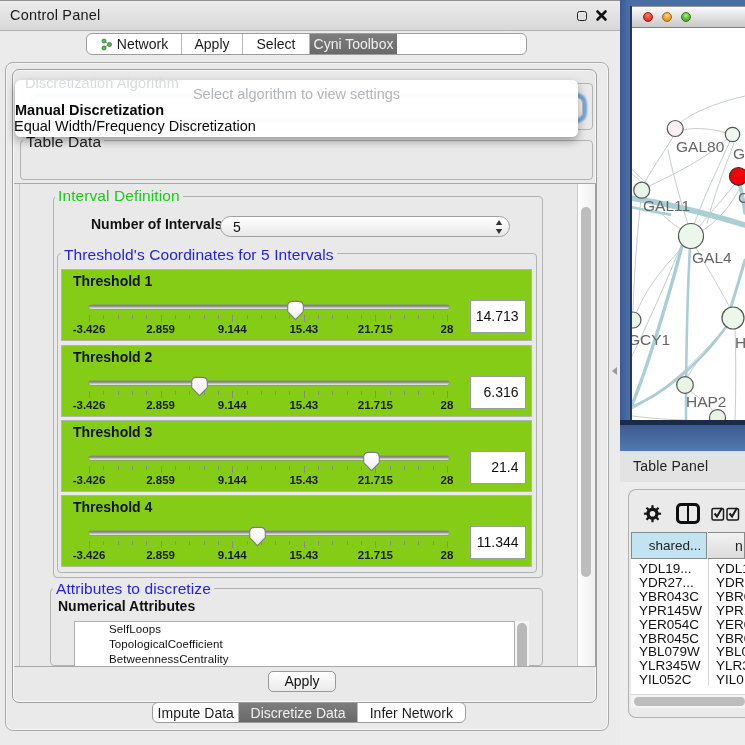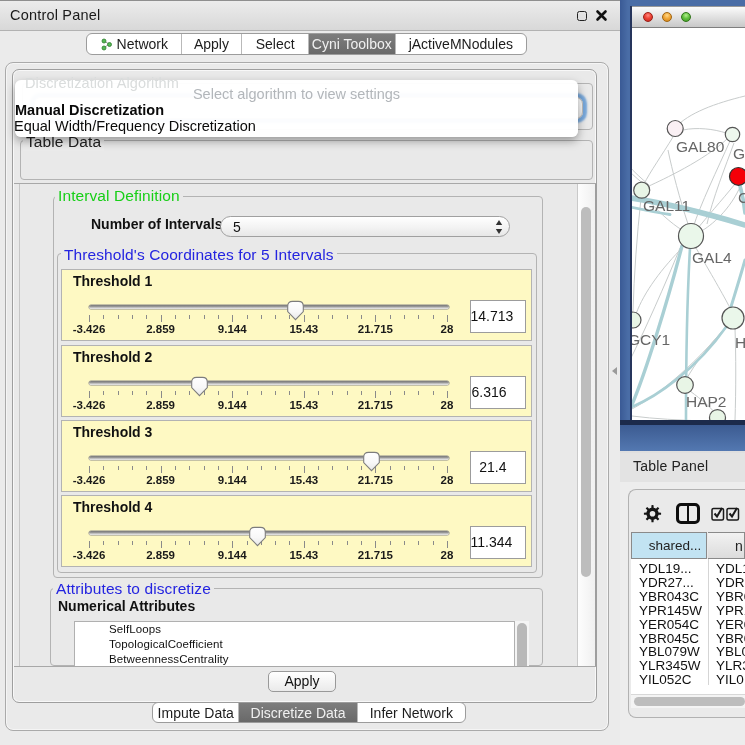--- a/index.html
+++ b/index.html
@@ -11,22 +11,22 @@
            background:linear-gradient(#ffffff, #f3f3f3 55%, #e7e7e7); font-size:14px; color:#111; }
   .combo .ar { position:absolute; right:6px; top:50%; width:8px; height:16px; margin-top:-8px; }
   .tseg { display:flex; position:absolute; background:#fff; border:1px solid #9c9c9c; border-radius:6px; overflow:hidden;
           font-size:14px; color:#1c1c1c; align-items:center; }
   .tseg > div { display:flex; align-items:center; justify-content:center; height:100%; border-right:1px solid #b9b9b9; }
   .tseg > div:last-child { border-right:none; }
   .tseg .sel { background:linear-gradient(#7d7d7d,#696969); color:#f0f0f0; }
   .tick { position:absolute; width:1px; background:#8a8a8a; }
   .slab { position:absolute; font-size:11.5px; font-weight:bold; color:#1a1a1a; transform:translateX(-50%); white-space:nowrap; }
   .vbox { position:absolute; background:#fff; border:1px solid #9c9c9c; font-size:14px; color:#111;
-          text-align:right; padding-right:18px; }
-  .thr { position:absolute; border:1px solid #b3b3b3; background:#fef9c3; }
+          text-align:right; padding-right:6px; }
+  .thr { position:absolute; border:1px solid #b3b3b3; background:#84cc16; }
   .thr .tl { position:absolute; left:11px; top:3px; font-size:14px; font-weight:bold; color:#111; }
   .track { position:absolute; height:4.5px; border-radius:2.5px;
            background:linear-gradient(#787878, #9d9d9d 45%, #d8d8d8 75%, #e3e3e3); box-shadow:0 0 0 0.5px #8a8a8a; }
   .lrow { font-size:11.5px; color:#111; letter-spacing:0.1px;margin-left:28px; }
 </style>
 </head>
 <body>
 
 <div class="abs" style="left:0;top:0;width:620px;height:745px;background:#ebebeb;">
 
@@ -40,21 +40,20 @@
   <div class="tseg" style="left:86px;top:33px;width:441px;height:22px;">
     <div style="width:95px;"><svg width="13" height="13" viewBox="0 0 13 13" style="margin-right:4px;">
       <path d="M4 3 L9 6 M4 10 L9 6" stroke="#9a9a9a" stroke-width="1"></path>
       <circle cx="4" cy="3" r="2" fill="#55b855" stroke="#2e7d2e" stroke-width="0.8"></circle>
       <circle cx="4" cy="10" r="2" fill="#55b855" stroke="#2e7d2e" stroke-width="0.8"></circle>
       <circle cx="9.5" cy="6.5" r="2" fill="#55b855" stroke="#2e7d2e" stroke-width="0.8"></circle>
     </svg>Network</div>
     <div style="width:61px;">Apply</div>
     <div style="width:67px;">Select</div>
     <div class="sel" style="width:87px;">Cyni Toolbox</div>
-    <div style="width:131px;">jActiveMNodules</div>
   </div>
 
   <div class="abs" style="left:5px;top:62px;width:604px;height:669px;border:1px solid #aaaaaa;border-radius:8px;background:#eaeaea;box-shadow:inset 0 0 0 1px #f5f5f5;"></div>
 
   <div class="abs" style="left:12px;top:69px;width:585px;height:634px;border:1px solid #9e9e9e;border-radius:7px;background:#e9e9e9;box-shadow:inset 0 0 0 1px #f8f8f8;"></div>
   <div class="abs" style="left:19px;top:184px;width:1px;height:482px;background:#c6c6c6;"></div>
 
   <div class="abs" style="left:22px;top:83px;width:571px;height:47px;border:1px solid #b3b3b3;border-radius:4px;"></div>
     <div class="abs" style="left:34px;top:97px;width:549px;height:22px;border:1px solid #bbbbbb;border-radius:7px;background:linear-gradient(#fff,#e9e9e9);box-shadow:0 0 2px 3.5px rgba(90,150,214,0.8);"></div>
 

